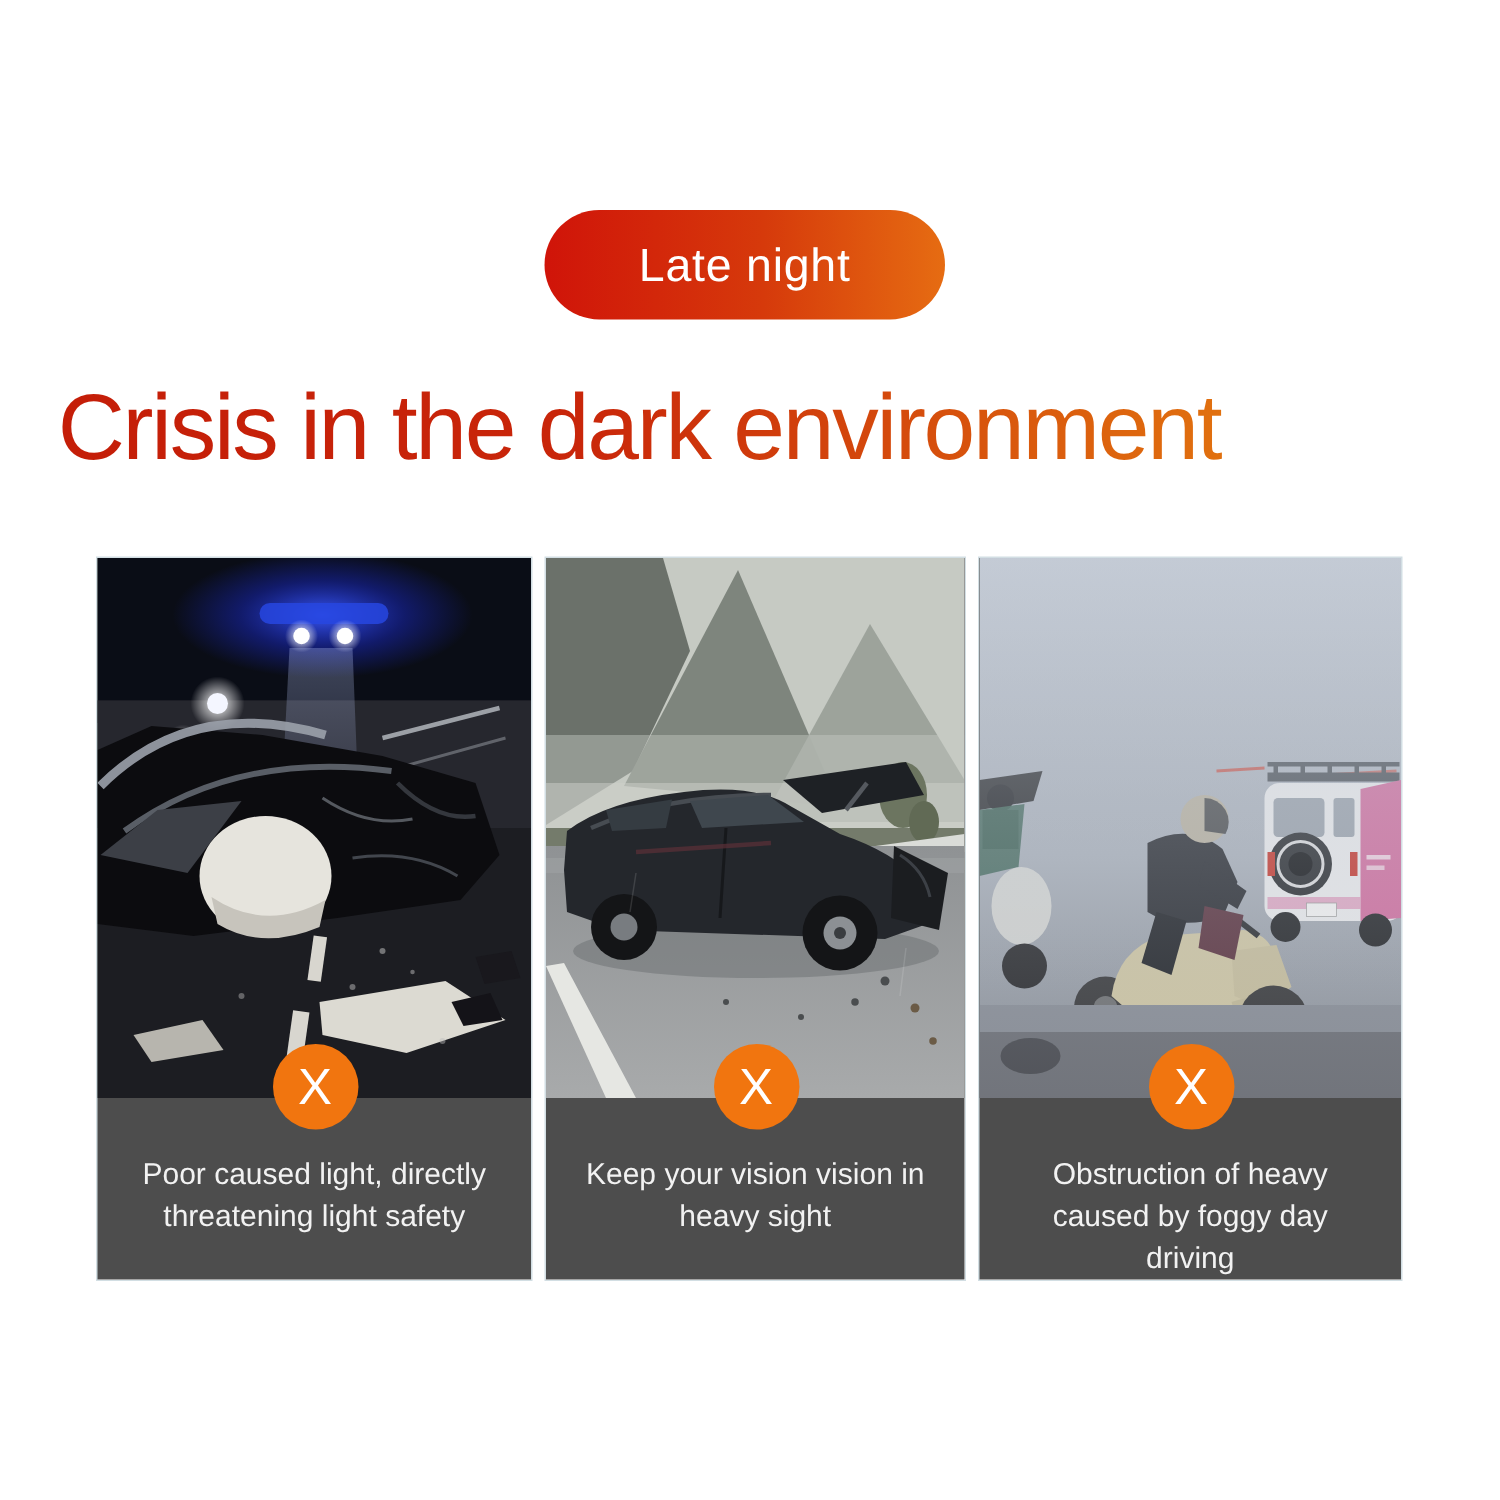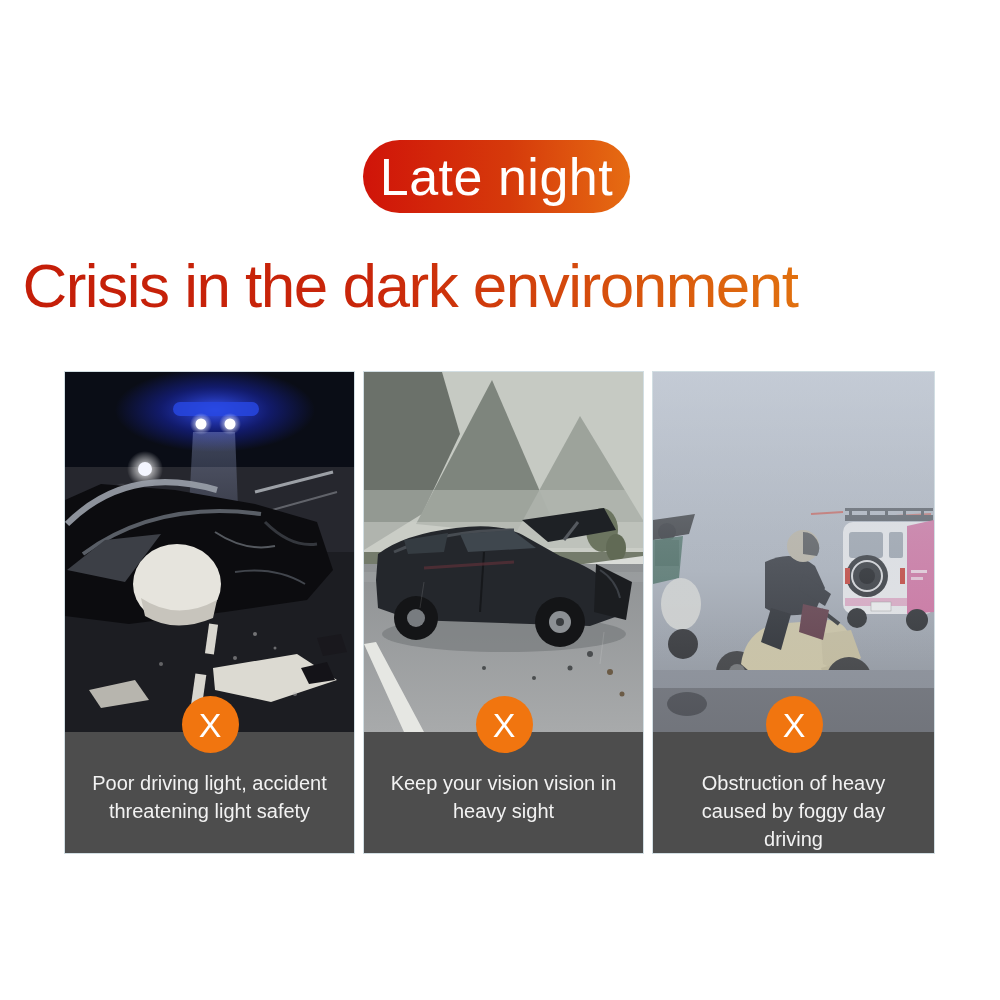--- a/index.html
+++ b/index.html
@@ -8,25 +8,25 @@
     font-family:"Liberation Sans", sans-serif;
   }
   .stage{position:absolute;inset:0;}
 
   
   .badge{
     position:absolute;left:363px;top:140px;width:267px;height:73px;border-radius:37px;
     background:linear-gradient(90deg,#d01409 0%,#d63a0b 55%,#e66c12 100%);
     display:flex;align-items:center;justify-content:center;
   }
-  .badge span{color:#ffffff;font-size:52px;letter-spacing:.5px;}
+  .badge span{color:#ffffff;font-size:31px;letter-spacing:.5px;}
 
   
   .headline{
-    position:absolute;top:246px;left:0;width:820px;margin:0;text-align:center;
+    position:absolute;top:246px;left:16px;width:820px;margin:0;text-align:center;
     font-size:62px;font-weight:400;letter-spacing:-1.5px;line-height:80px;color:#cd2509;
     white-space:nowrap;
   }
   @supports ((-webkit-background-clip:text)){
     .headline{
       background:linear-gradient(90deg,#c41d08 0%,#c9260a 45%,#e2740f 100%);
       -webkit-background-clip:text;background-clip:text;
       -webkit-text-fill-color:transparent;color:transparent;
     }
   }
@@ -116,21 +116,21 @@
           <circle cx="210" cy="276" r="1.5" fill="#bbbbbb" opacity="0.5"></circle>
           <circle cx="170" cy="286" r="2" fill="#bbbbbb" opacity="0.5"></circle>
           <circle cx="96" cy="292" r="2" fill="#bbbbbb" opacity="0.45"></circle>
           <circle cx="230" cy="322" r="2" fill="#bbbbbb" opacity="0.45"></circle>
         </svg>
       </div>
       <figcaption class="caption">
         <div class="x-circle">
           <span class="x-letter">X</span>
         </div>
-        <span class="cap-line">Poor driving light, accident</span>
+        <span class="cap-line">Poor caused light, directly</span>
         <span class="cap-line">threatening light safety</span>
       </figcaption>
     </figure>
 
     <figure class="panel p2">
       <div class="photo">
         <svg viewBox="0 0 279 360" preserveAspectRatio="none">
           <defs>
             <linearGradient id="roadg" x1="0" y1="0" x2="0" y2="1">
               <stop offset="0%" stop-color="#8f9294"></stop>

